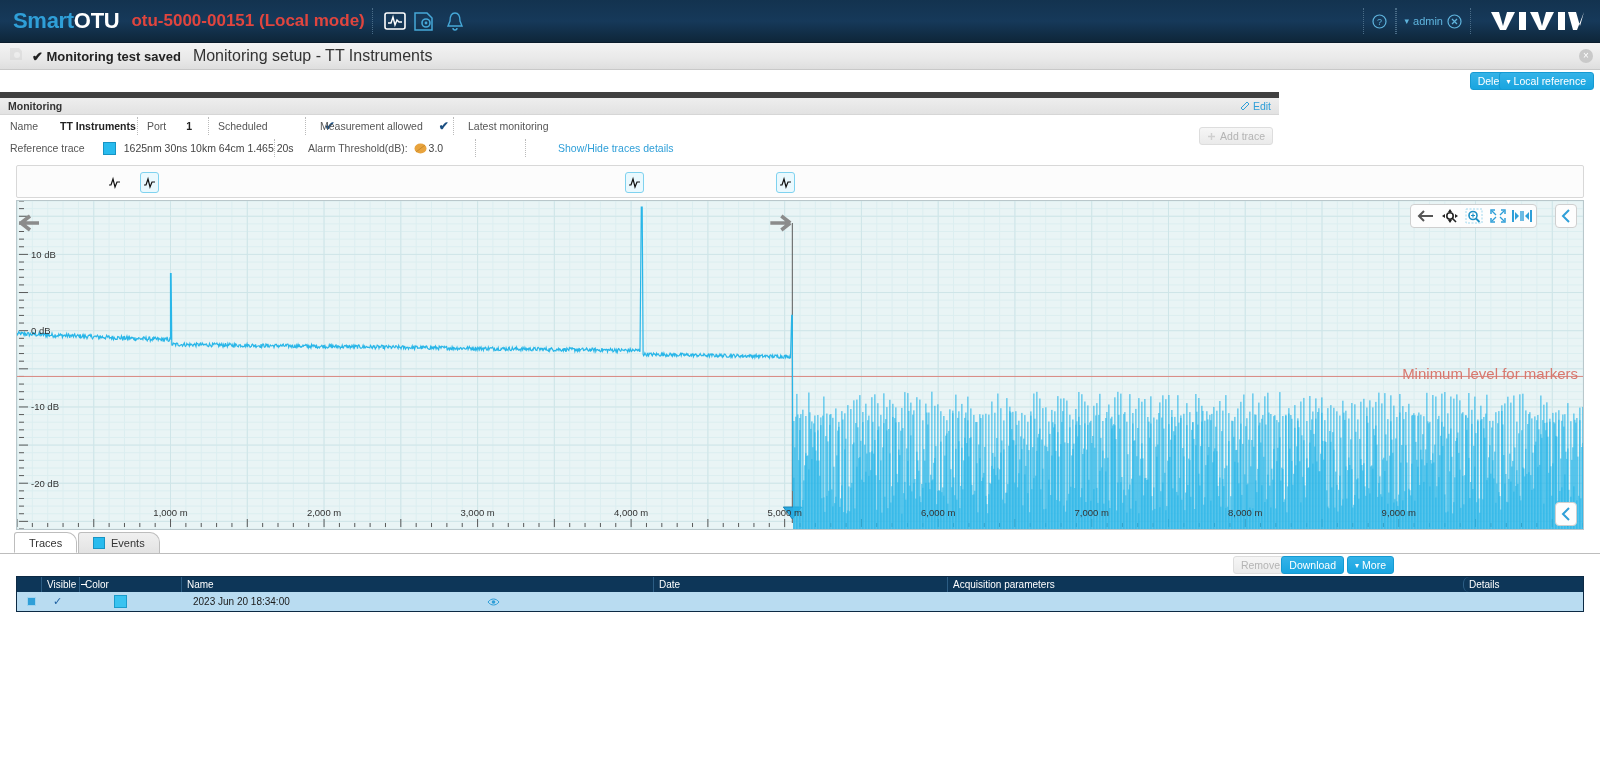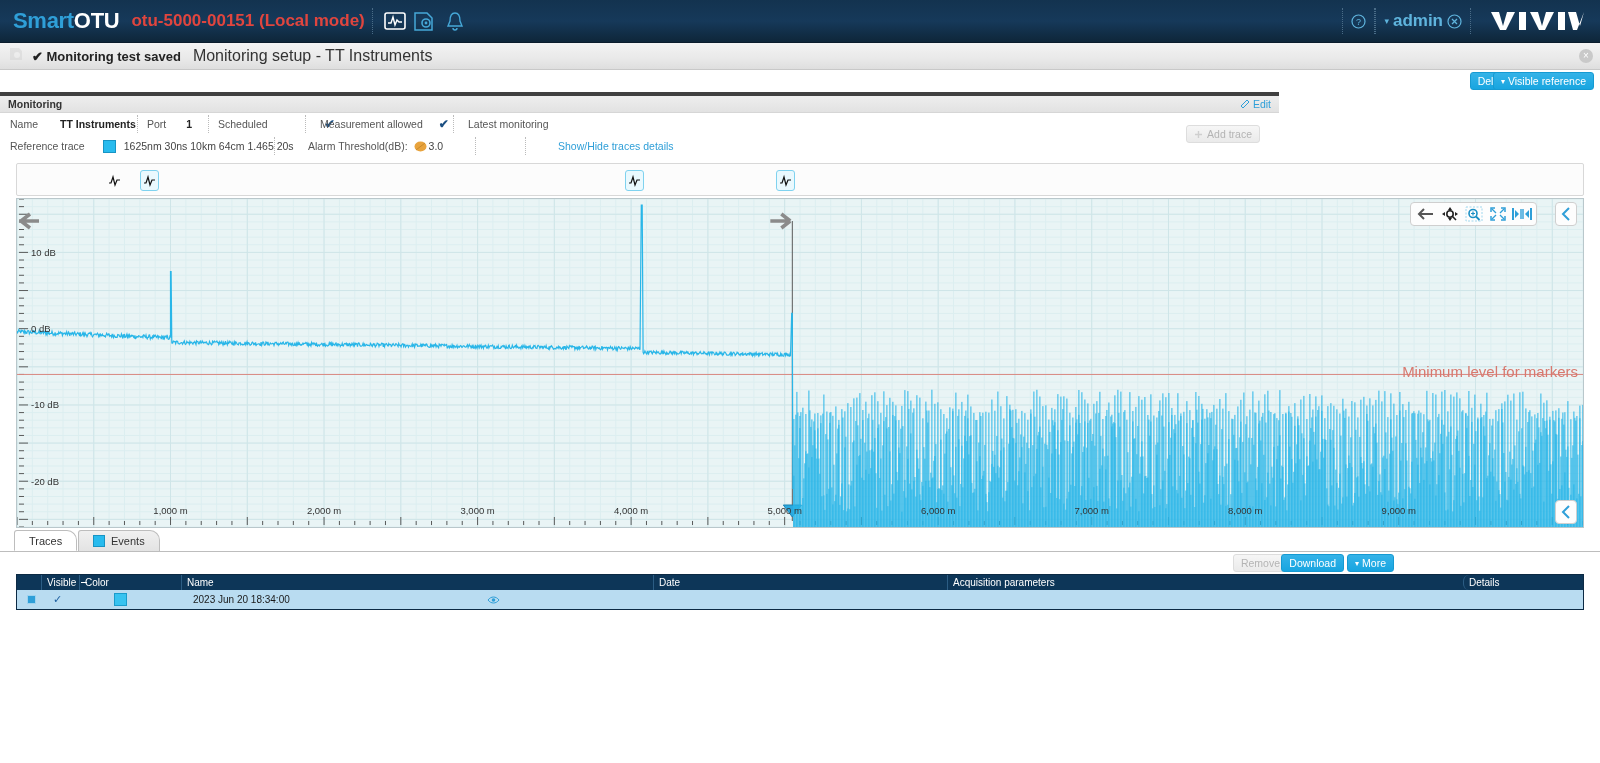--- a/index.html
+++ b/index.html
@@ -22,21 +22,21 @@
   }
   #brand { margin-left: 13px; font-size: 22px; font-weight: bold; letter-spacing: -0.3px; }
   #brand .smart { color: #2f9fd8; }
   #brand .otu { color: #ffffff; }
   #devname { margin-left: 12px; color: #e0453e; font-size: 17px; font-weight: bold; }
   .hdr-sep { width:1px; height:26px; border-left:1px dotted #4a6c87; margin:0 7px; }
   .hdr-icon { width: 30px; height: 27px; display:flex; align-items:center; justify-content:center; cursor:pointer; }
   .hdr-icon svg { display:block; }
   #hdr-right { margin-left:auto; display:flex; align-items:center; height:100%; }
   .hdr-dotted { border-left:1px dotted #4a6c87; border-right:1px dotted #4a6c87; padding:0 8px; height:26px; display:flex; align-items:center; }
-  #admin-label { color:#5fb4dd; font-size:17px; margin:0 4px;font-weight:bold; }
+  #admin-label { color:#5fb4dd; font-size:11px; margin:0 4px; }
   #viavi { margin-left:18px; margin-right:16px; display:flex; align-items:center; }
 
   
   #titlebar {
     position: relative; width:1600px; height:27px;
     background: linear-gradient(180deg,#f3f3f3 0%, #e9e9e9 60%, #dedede 100%);
     border-bottom: 1px solid #c8c8c8;
     display:flex; align-items:center;
   }
   #title-gear { margin-left:8px; opacity:0.35; }
@@ -54,36 +54,36 @@
   }
   .btn-grey {
     background: linear-gradient(180deg,#f6f6f6 0%, #eaeaea 100%);
     color:#b4b4b4; border:1px solid #ddd; border-radius:3px;
     font-size:10.5px; padding:2px 7px; display:inline-flex; align-items:center;
   }
   #delete-btn { position:absolute; right:84px; top:2px; }
   #change-ref-btn { position:absolute; right:6px; top:2px; }
 
   
-  #monitor-panel { position:relative; width:1279px; border-top:4px solid #404040; }
+  #monitor-panel { position:relative; width:1279px; border-top:6px solid #404040; }
   #monitor-head {
     height:17px; background: linear-gradient(180deg,#eeeeee 0%, #e2e2e2 100%);
     border-bottom:1px solid #d6d6d6; display:flex; align-items:center;
     font-size:10.5px; font-weight:bold; color:#333; padding-left:8px;
   }
   #edit-link { margin-left:auto; margin-right:8px; color:#2f9fd8; font-weight:normal; display:flex; align-items:center; gap:3px; cursor:pointer; }
   #monitor-body { background:#fff; height:47px; position:relative; font-size:10.5px; color:#444; }
   .mrow { position:absolute; display:flex; align-items:center; height:22px; }
   .mlabel { color:#555; }
   .mvalue { color:#222; font-weight:bold; }
   .vsep { border-left:1px dotted #bbb; height:18px; margin:0 0px; }
   .checkmark { color:#1b4f82; font-weight:bold; font-size:12px; }
   .swatch { width:13px; height:13px; background:#28bbee; border:1px solid #1794c4; display:inline-block; }
   .link { color:#2f9fd8; cursor:pointer; }
-  #add-trace { position:absolute; right:19px; top:12px; }
+  #add-trace { position:absolute; right:6px; top:12px; }
 
   
   #marker-strip {
     position:relative; width:1568px; height:33px; margin:3px 16px 0 16px;
     background:#fcfcfc; border:1px solid #d8d8d8; border-radius:2px;
   }
   .evmark { position:absolute; top:6px; width:19px; height:21px; border:1px solid #7fd2ef;
     border-radius:3px; background:#eaf9fe; display:flex; align-items:center; justify-content:center; cursor:pointer; }
   .evmark.plain { border-color:transparent; background:transparent; }
 
@@ -207,21 +207,21 @@
     <span>Monitoring test saved</span>
   </span>
   <span id="page-title">Monitoring setup - TT Instruments</span>
   <span id="title-close">×</span>
 </div>
 
 <div id="actionrow">
   <div id="delete-btn" class="btn-blue">Delete</div>
   <div id="change-ref-btn" class="btn-blue">
     <span style="font-size:8px;margin-right:3px;">▾</span>
-    <span>Visible reference</span>
+    <span>Local reference</span>
   </div>
 </div>
 
 <div id="monitor-panel">
   <div id="monitor-head">
     <span>Monitoring</span>
     <span id="edit-link">
       <svg width="10" height="10" viewBox="0 0 10 10">
           <path d="M1 7 L7 1 L9 3 L3 9 Z" fill="none" stroke="#2f9fd8" stroke-width="1"></path>
         </svg>

